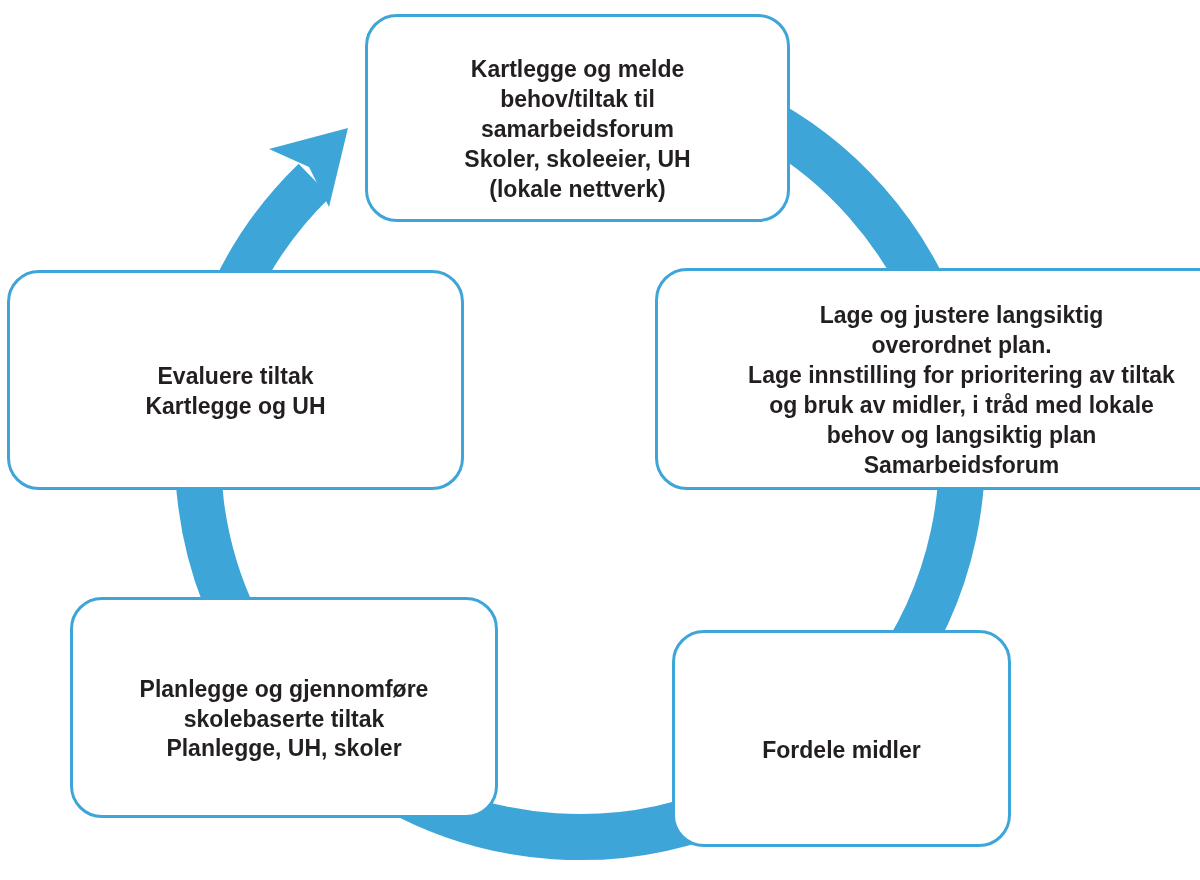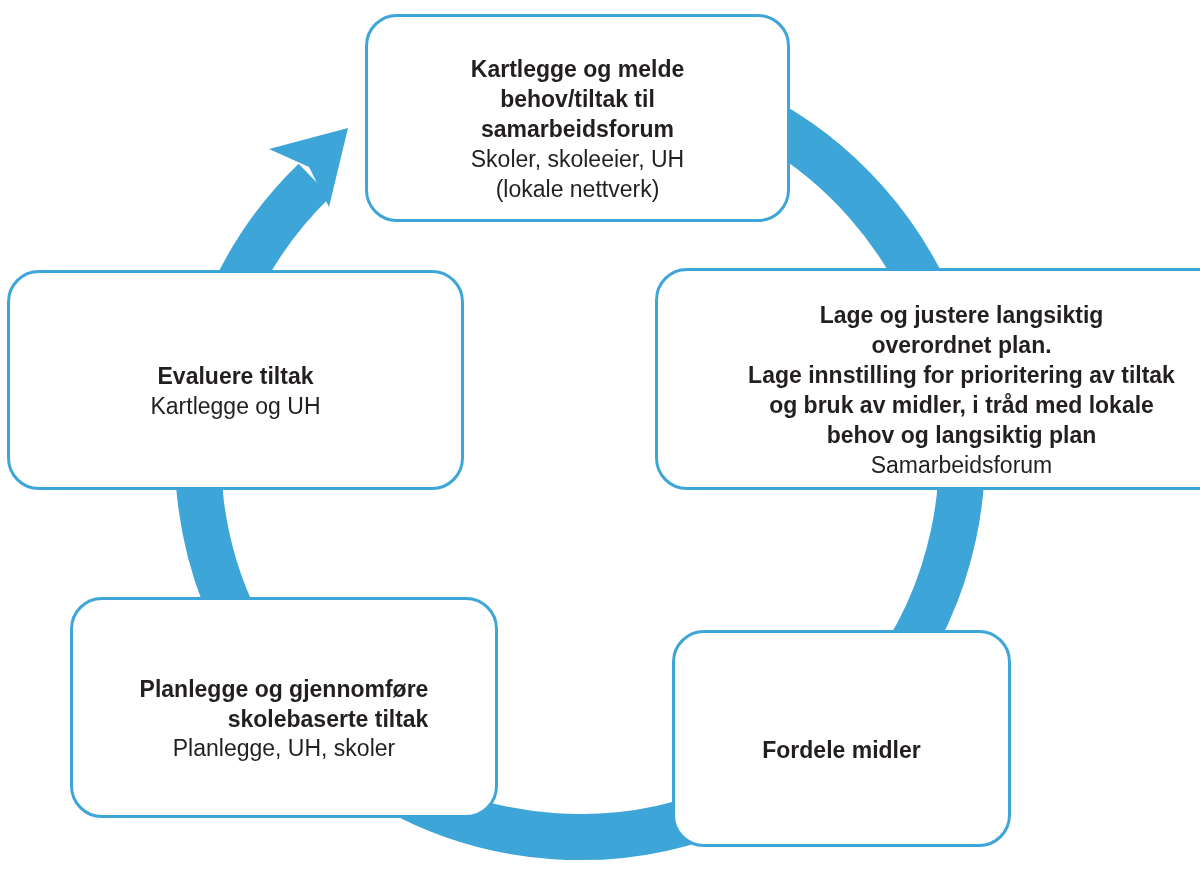--- a/index.html
+++ b/index.html
@@ -28,25 +28,25 @@
     display: flex;
     flex-direction: column;
     align-items: center;
     justify-content: center;
     text-align: center;
     padding: 8px 14px;
     font-size: 23px;
     line-height: 1.3;
   }
   .node-title { font-weight: bold; white-space: pre-line; margin-top: 24px; }
-  .node-actors { font-weight: normal; white-space: pre-line; }
+  .node-actors { font-weight: bold; white-space: pre-line; }
   .step-top          { left: 365px; top: 14px;  width: 425px; height: 208px; }
   .step-right        { left: 655px; top: 268px; width: 613px; height: 222px; }
   .step-bottom-right { left: 672px; top: 630px; width: 339px; height: 217px; }
-  .step-bottom-left  { left: 70px;  top: 597px; width: 428px; height: 221px; text-align: right; }
+  .step-bottom-left  { left: 70px;  top: 597px; width: 428px; height: 221px; }
   .step-left         { left: 7px;   top: 270px; width: 457px; height: 220px; }
 </style>
 </head>
 <body>
 
 <div id="stage">
 
   <svg id="ring-svg" width="1200" height="880" viewBox="0 0 1200 880">
 
     <path d="M 546.7 74.5 A 382 382 0 1 1 314.6 180.2" fill="none" stroke-width="46" stroke-linecap="butt" style="stroke: var(--accent);"></path>

